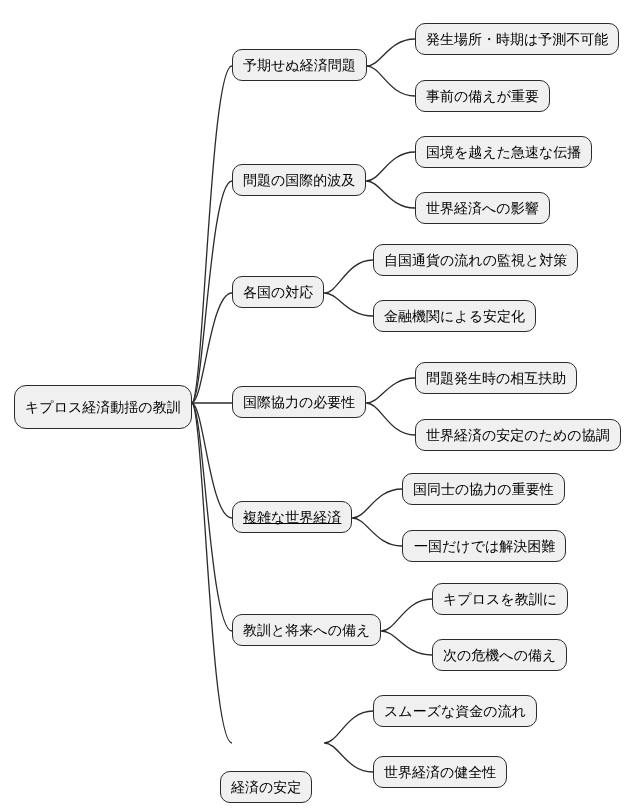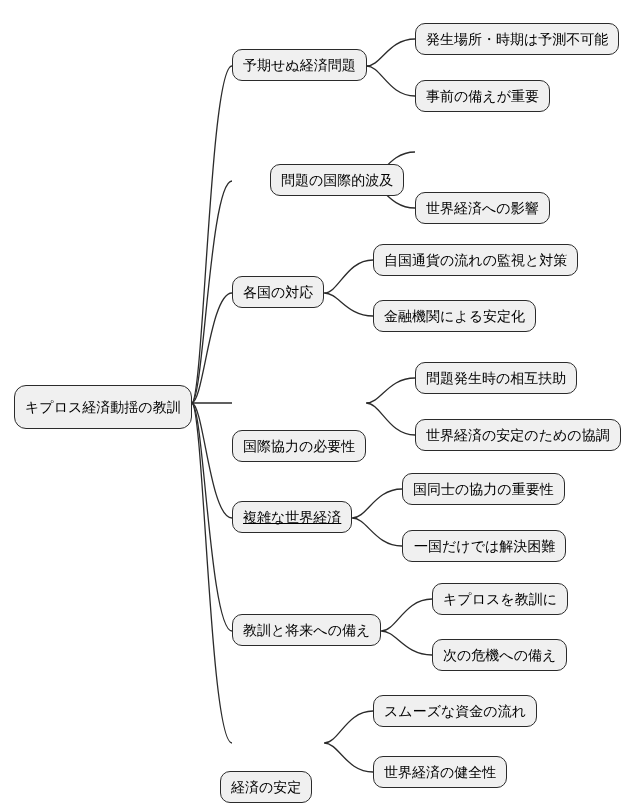--- a/index.html
+++ b/index.html
@@ -72,30 +72,31 @@
       <path d="M 352.3 518.0 C 367.2 518.0, 374.7 546.0, 402.0 546.0"></path>
       <path d="M 381.3 631.0 C 396.5 631.0, 404.1 599.0, 432.0 599.0"></path>
       <path d="M 381.3 631.0 C 396.5 631.0, 404.1 655.0, 432.0 655.0"></path>
       <path d="M 324.3 743.0 C 338.9 743.0, 346.2 711.0, 373.0 711.0"></path>
       <path d="M 324.3 743.0 C 338.9 743.0, 346.2 772.0, 373.0 772.0"></path>
     </svg>
 
   <div class="node root" id="root" style="left:14px; top:385px;">キプロス経済動揺の教訓</div>
 
   <div class="node" id="b0" style="left:232px; top:49px;">予期せぬ経済問題</div>
-  <div class="node" id="b1" style="left:232px; top:164px;margin-left:38px;">問題の国際的波及</div>
+  <div class="node" id="b1" style="left:232px; top:164px;">問題の国際的波及</div>
   <div class="node" id="b2" style="left:232px; top:276px;">各国の対応</div>
-  <div class="node" id="b3" style="left:232px; top:386px;margin-top:44px;">国際協力の必要性</div>
+  <div class="node" id="b3" style="left:232px; top:386px;">国際協力の必要性</div>
   <div class="node" id="b4" style="left:232px; top:501px;text-decoration:underline;">複雑な世界経済</div>
   <div class="node" id="b5" style="left:232px; top:614px;">教訓と将来への備え</div>
   <div class="node" id="b6" style="left:220px; top:726px;margin-top:45px;">経済の安定</div>
 
   <div class="node leaf" style="left:415px; top:23px;">発生場所・時期は予測不可能</div>
   <div class="node leaf" style="left:415px; top:80px;">事前の備えが重要</div>
 
+  <div class="node leaf" style="left:415px; top:136px;">国境を越えた急速な伝播</div>
   <div class="node leaf" style="left:415px; top:192px;">世界経済への影響</div>
 
   <div class="node leaf" style="left:373px; top:244px;">自国通貨の流れの監視と対策</div>
   <div class="node leaf" style="left:373px; top:300px;">金融機関による安定化</div>
 
   <div class="node leaf" style="left:415px; top:362px;">問題発生時の相互扶助</div>
   <div class="node leaf" style="left:415px; top:419px;">世界経済の安定のための協調</div>
 
   <div class="node leaf" style="left:402px; top:473px;">国同士の協力の重要性</div>
   <div class="node leaf" style="left:402px; top:530px;padding-left:11px;">一国だけでは解決困難</div>

